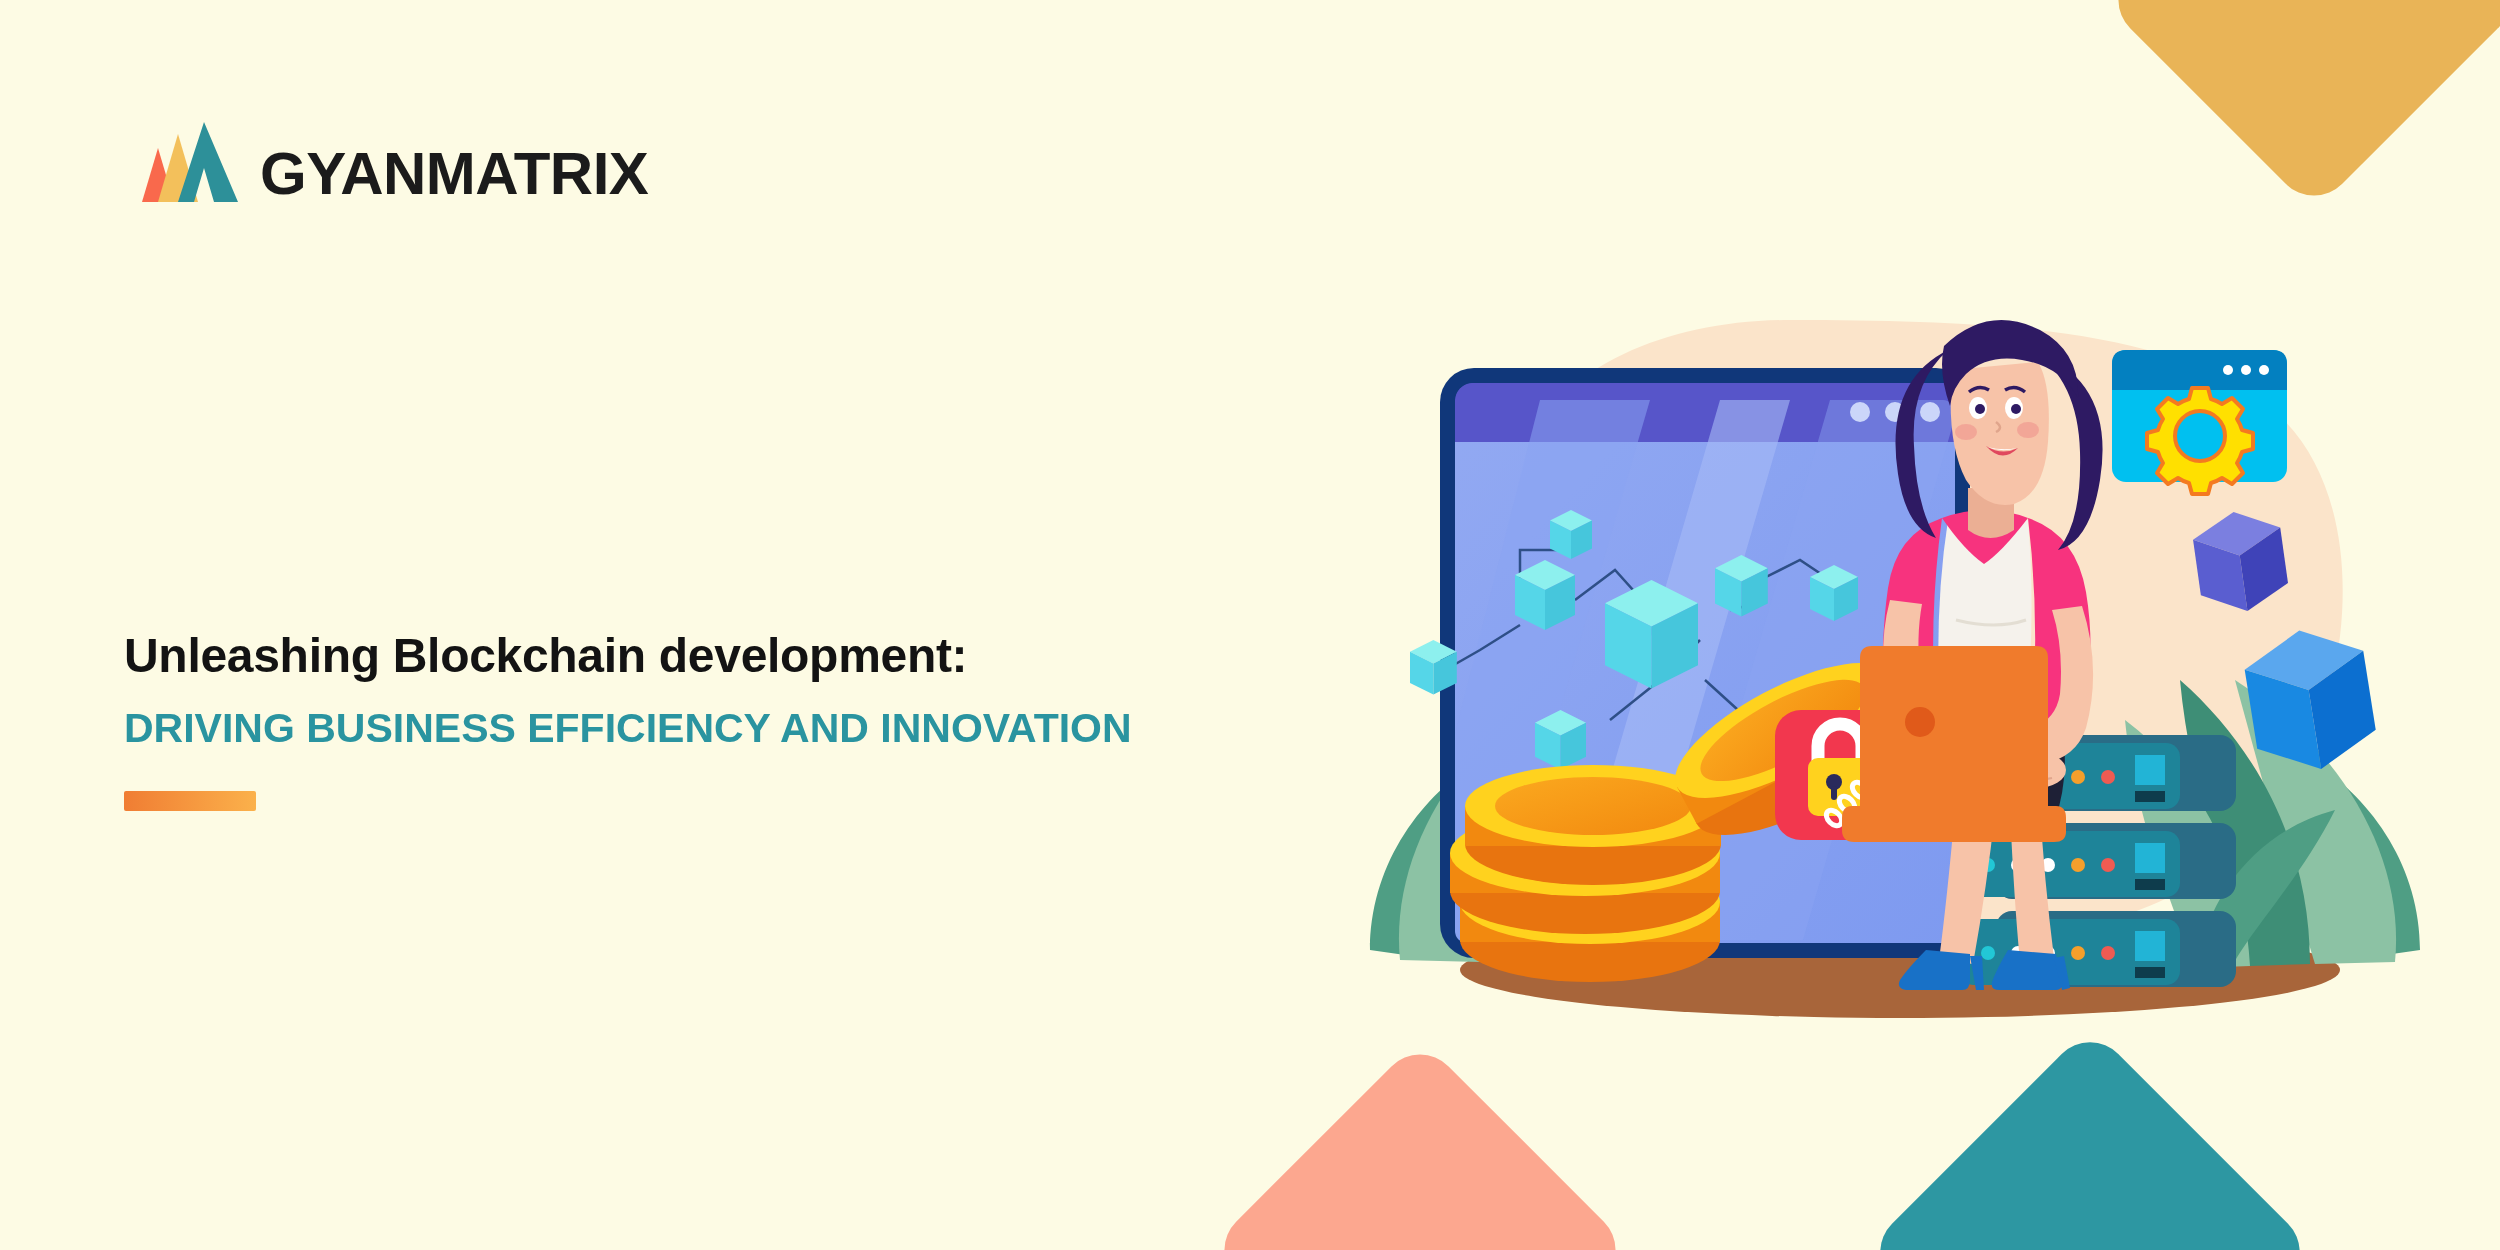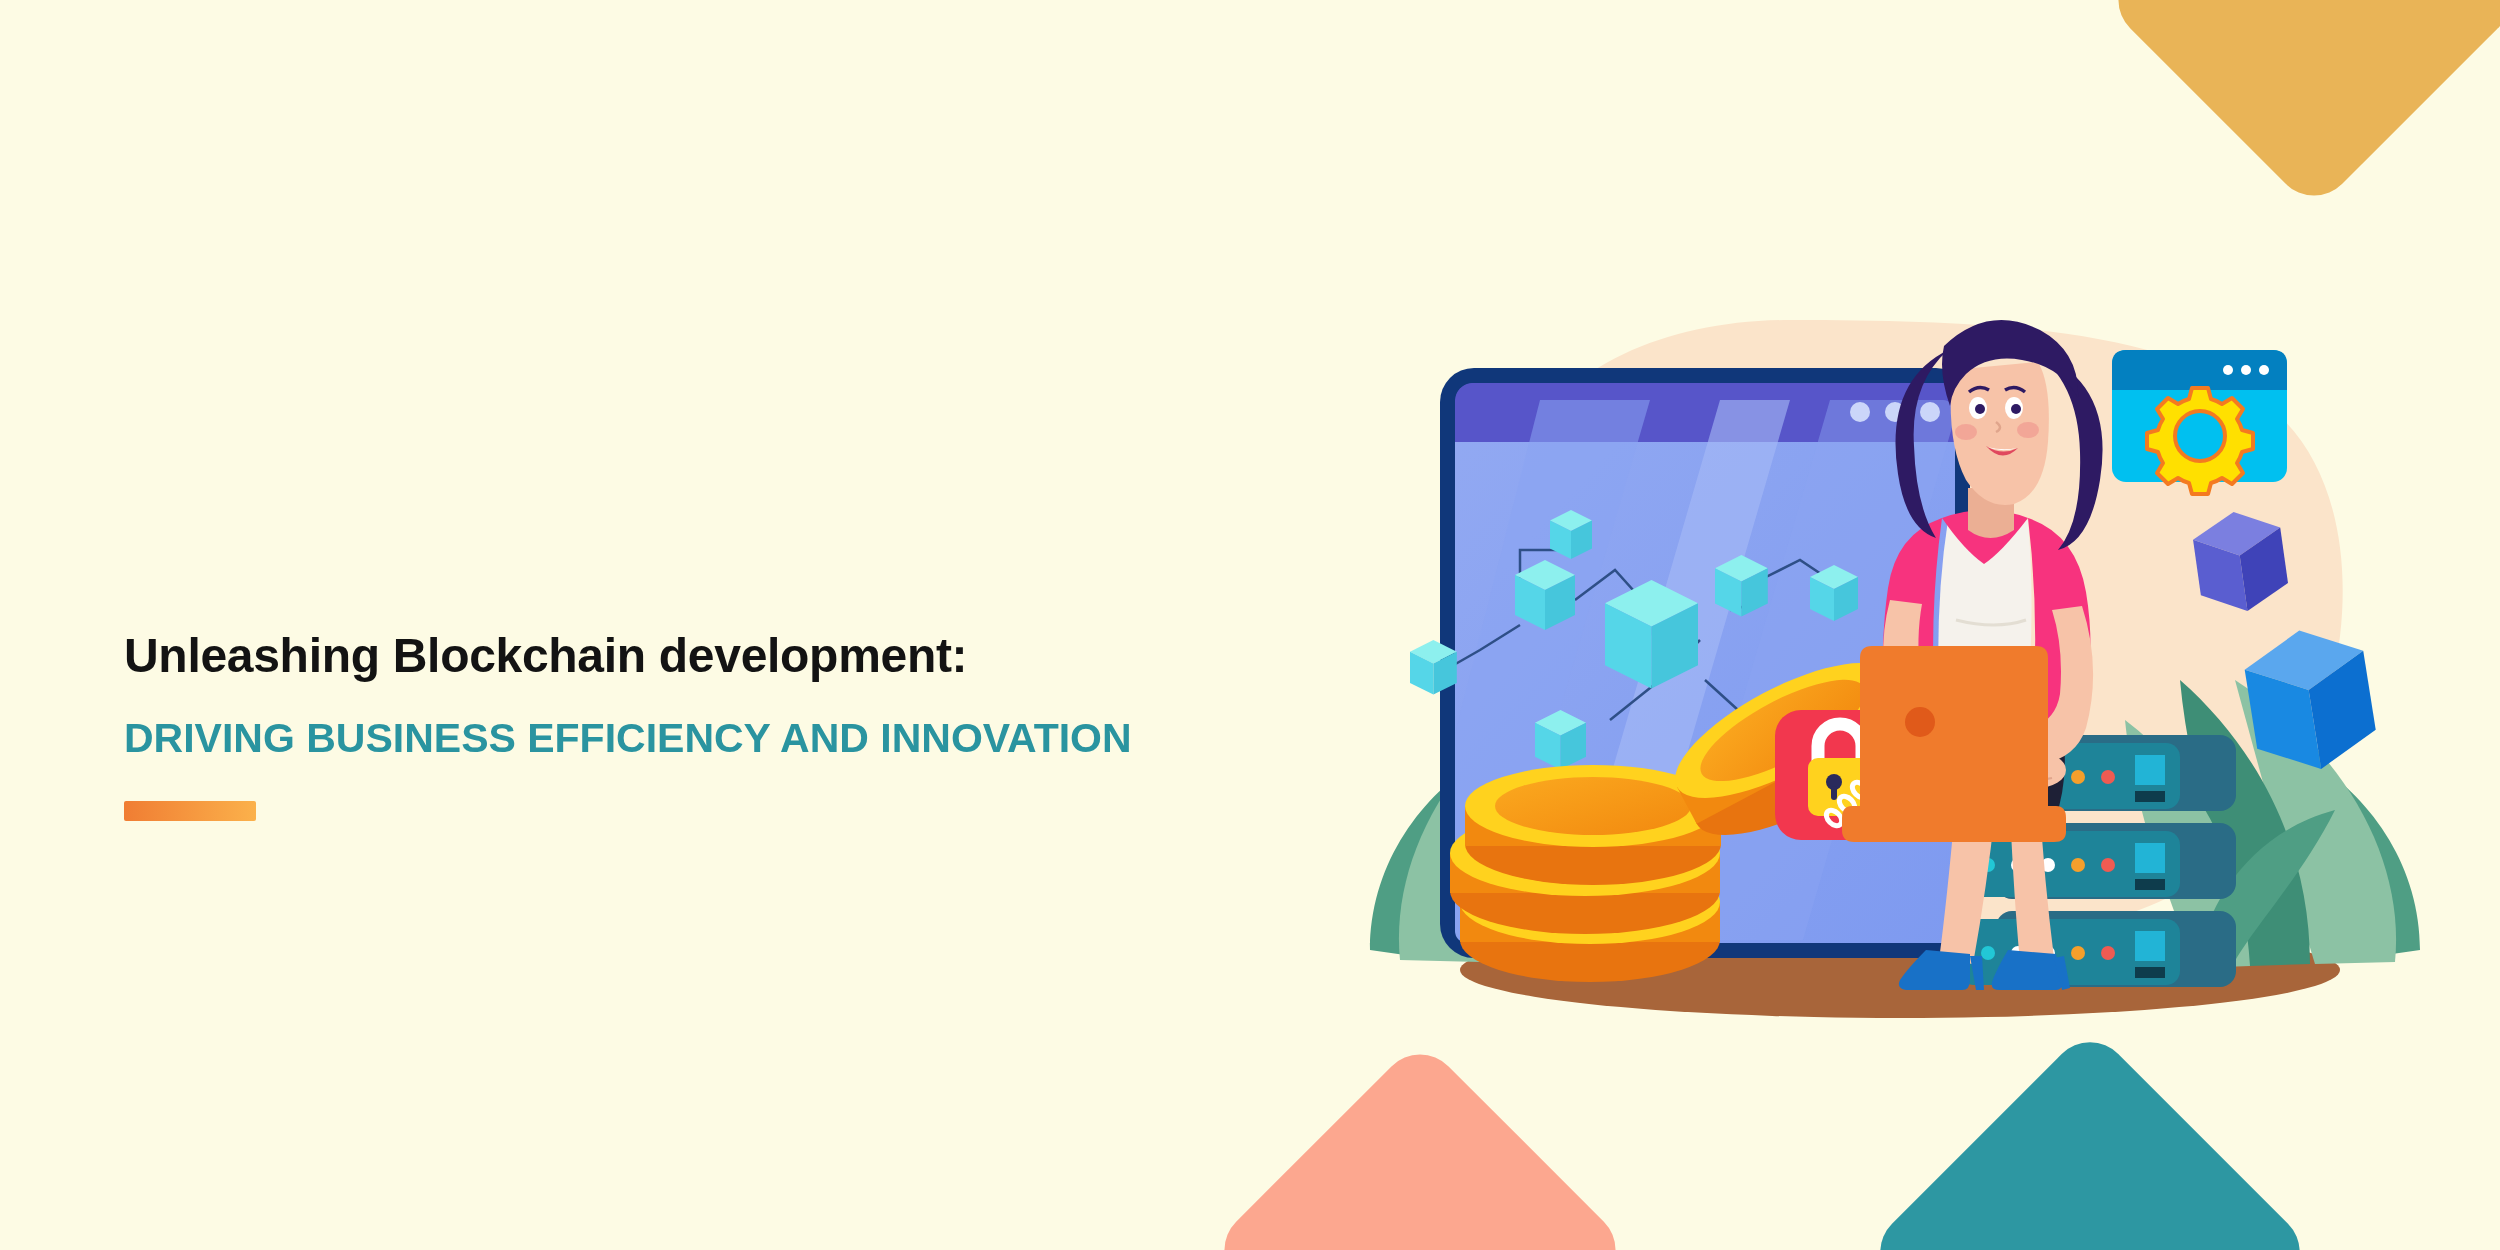--- a/index.html
+++ b/index.html
@@ -46,21 +46,21 @@
   .logo-mark { width:132px; height:84px; display:block; }
   .logo-word {
     font-size:60px; font-weight:bold; letter-spacing:-0.5px;
     color:#1B1B1B; line-height:0.95; font-family:"Liberation Sans", sans-serif;
   }
 
   
   .copy { position:absolute; left:124px; top:630px; width:1250px; }
   .headline-sub {
     font-size:48px; font-weight:bold; color:#131313;
-    letter-spacing:-0.3px; line-height:1.1; margin-bottom:28px;
+    letter-spacing:-0.3px; line-height:1.1; margin-bottom:18px;
     font-family:"Liberation Sans", sans-serif;
   }
   .headline-main {
     font-size:41px; font-weight:bold; color:#2A94A0;
     letter-spacing:0px; line-height:1.32; text-transform:uppercase;
     font-family:"Liberation Sans", sans-serif; max-width:1180px;
   }
   .accent-bar {
     margin-top:36px; width:132px; height:20px;
     background:linear-gradient(90deg,#F07D33 0%,#FBB14B 100%);
@@ -73,20 +73,28 @@
 </style>
 </head>
 <body>
 
 <div class="banner">
 
   <div class="deco deco-gold"></div>
   <div class="deco deco-salmon"></div>
   <div class="deco deco-teal"></div>
 
+  <div class="logo">
+    <svg class="logo-mark" viewBox="0 0 132 84">
+      <path d="M20 84 L36 30 L52 84 Z" fill="#F9694C"></path>
+      <path d="M36 84 L56 16 L76 84 Z" fill="#F3C05B"></path>
+      <path d="M56 84 L82 4 L116 84 L92 84 L82 50 L72 84 Z" fill="#2D9099"></path>
+    </svg>
+    <span class="logo-word">GYANMATRIX</span>
+  </div>
 
   <div class="copy">
     <div class="headline-sub">Unleashing Blockchain development:</div>
     <div class="headline-main">DRIVING BUSINESS EFFICIENCY AND INNOVATION</div>
     <div class="accent-bar"></div>
   </div>
 
   <div class="illo">
     <svg viewBox="0 0 1080 800" xmlns="http://www.w3.org/2000/svg">
       <defs>

